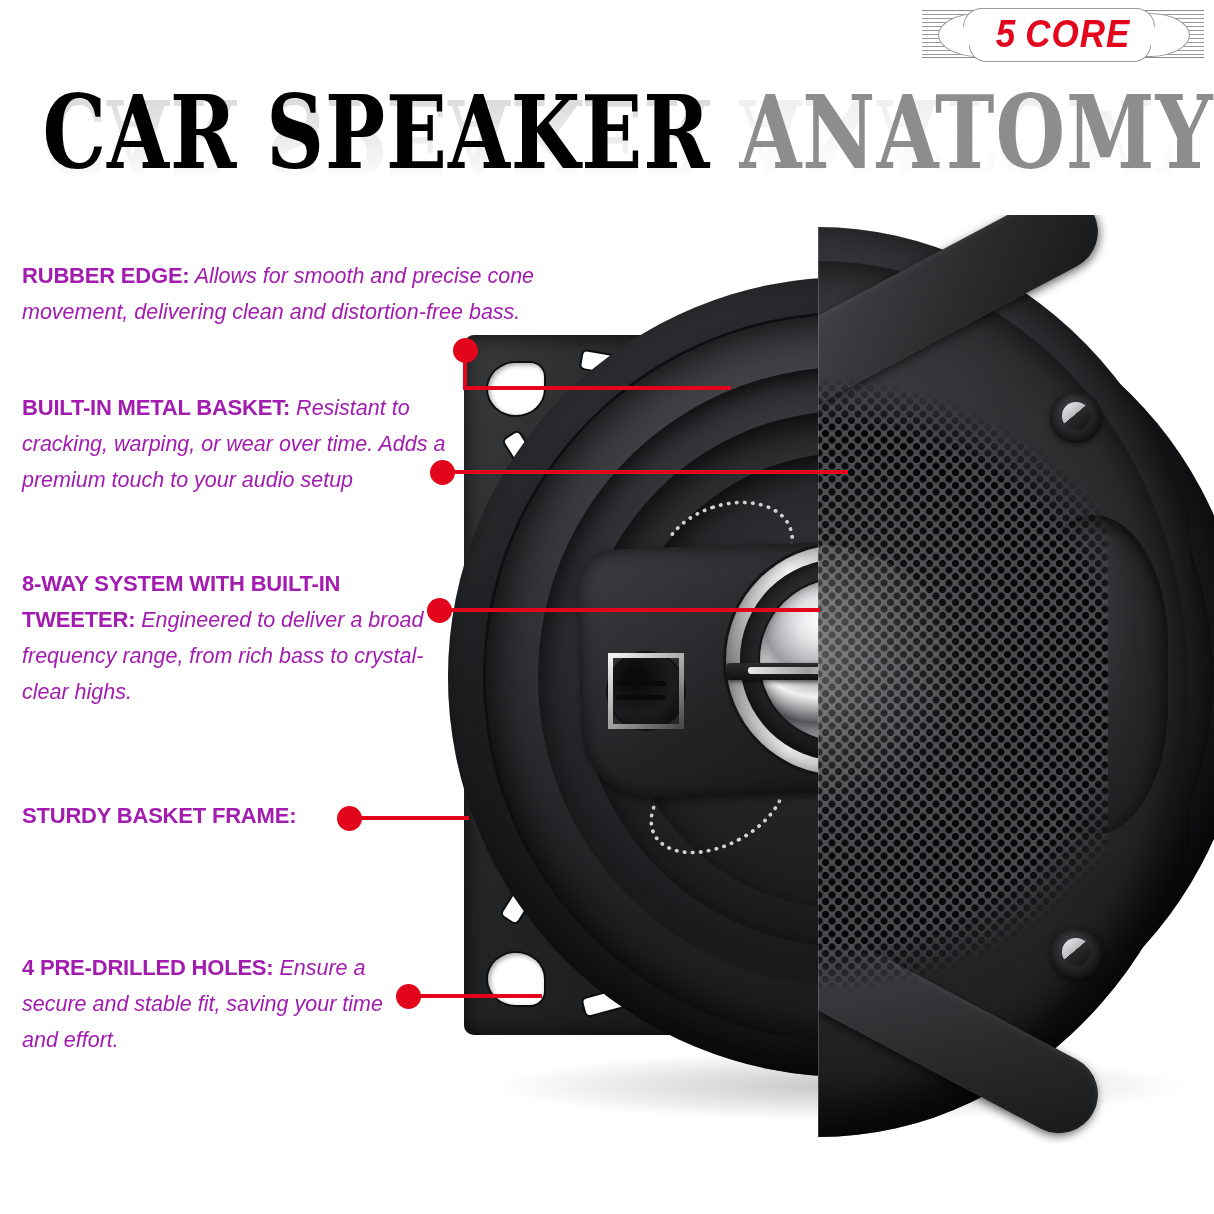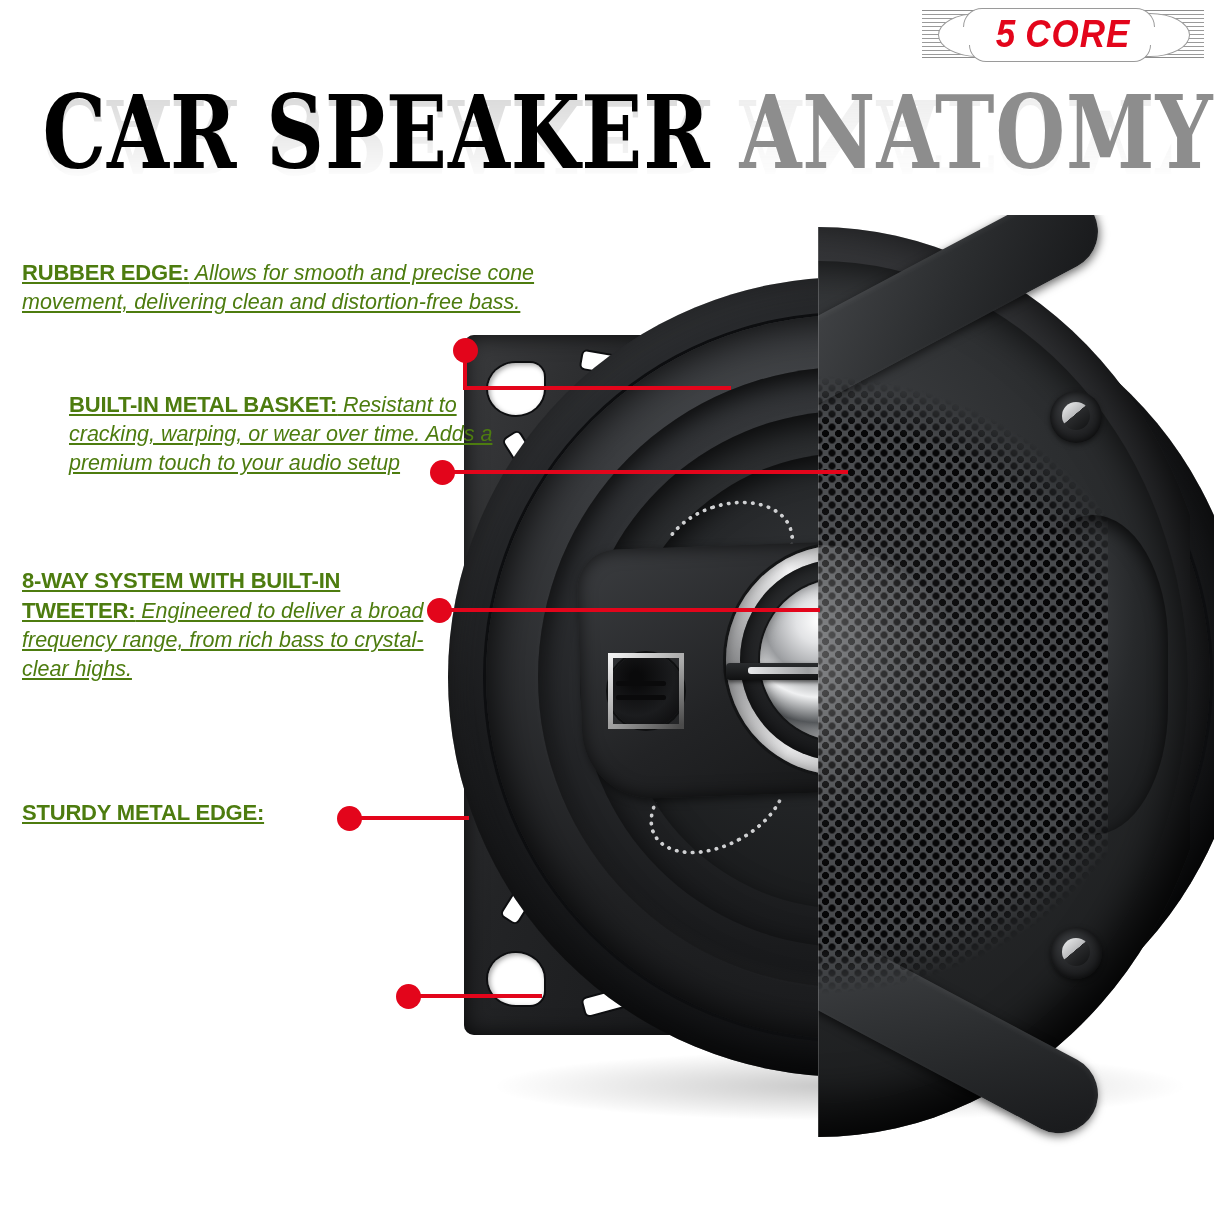--- a/index.html
+++ b/index.html
@@ -80,23 +80,22 @@
     position:absolute;left:0;top:104px;width:1214px;
     -webkit-mask-image:linear-gradient(to top, rgba(0,0,0,0.30), rgba(0,0,0,0));
     mask-image:linear-gradient(to top, rgba(0,0,0,0.30), rgba(0,0,0,0));
     opacity:.55;
   }
 
   
   .callout{
     position:absolute;
     font-size:21.5px;
-    line-height:29px;
-    color:#4d7c0f;
-    text-decoration:underline;
+    line-height:36px;
+    color:#a21caf;
   }
   .callout b{
     font-weight:bold;
     font-stretch:condensed;
     letter-spacing:-0.2px;
     font-size:22px;
   }
   .callout i{font-style:italic;}
 
   
@@ -366,34 +365,37 @@
     <div class="split"></div>
   </div>
 
   <div class="callout" style="left:22px;top:258px;width:590px;">
     <b>RUBBER EDGE:</b><i> Allows for smooth and precise cone movement, delivering clean and distortion-free bass.</i>
   </div>
   <div class="dot" style="--red:#e3051b;left:453px;top:338px;"></div>
   <div class="vline" style="--red:#e3051b;left:463px;top:356px;height:32px;"></div>
   <div class="hline" style="--red:#e3051b;left:463px;top:386px;width:268px;"></div>
 
-  <div class="callout" style="left:22px;top:390px;width:430px;margin-left:47px;">
+  <div class="callout" style="left:22px;top:390px;width:430px;">
     <b>BUILT-IN METAL BASKET:</b><i> Resistant to cracking, warping, or wear over time. Adds a premium touch to your audio setup</i>
   </div>
   <div class="dot" style="--red:#e3051b;left:430px;top:460px;"></div>
   <div class="hline" style="--red:#e3051b;left:448px;top:470px;width:400px;"></div>
 
   <div class="callout" style="left:22px;top:566px;width:420px;">
     <b>8-WAY SYSTEM WITH BUILT-IN TWEETER:</b><i> Engineered to deliver a broad frequency range, from rich bass to crystal-clear highs.</i>
   </div>
   <div class="dot" style="--red:#e3051b;left:427px;top:598px;"></div>
   <div class="hline" style="--red:#e3051b;left:445px;top:608px;width:375px;"></div>
 
   <div class="callout" style="left:22px;top:798px;width:400px;">
-    <b>STURDY METAL EDGE:</b><br>
+    <b>STURDY BASKET FRAME:</b><br>
   </div>
   <div class="dot" style="--red:#e3051b;left:337px;top:806px;"></div>
   <div class="hline" style="--red:#e3051b;left:355px;top:816px;width:114px;"></div>
 
+  <div class="callout" style="left:22px;top:950px;width:390px;">
+    <b>4 PRE-DRILLED HOLES:</b><i> Ensure a secure and stable fit, saving your time and effort.</i>
+  </div>
   <div class="dot" style="--red:#e3051b;left:396px;top:984px;"></div>
   <div class="hline" style="--red:#e3051b;left:414px;top:994px;width:128px;"></div>
 
 </div>
 
 </body></html>

